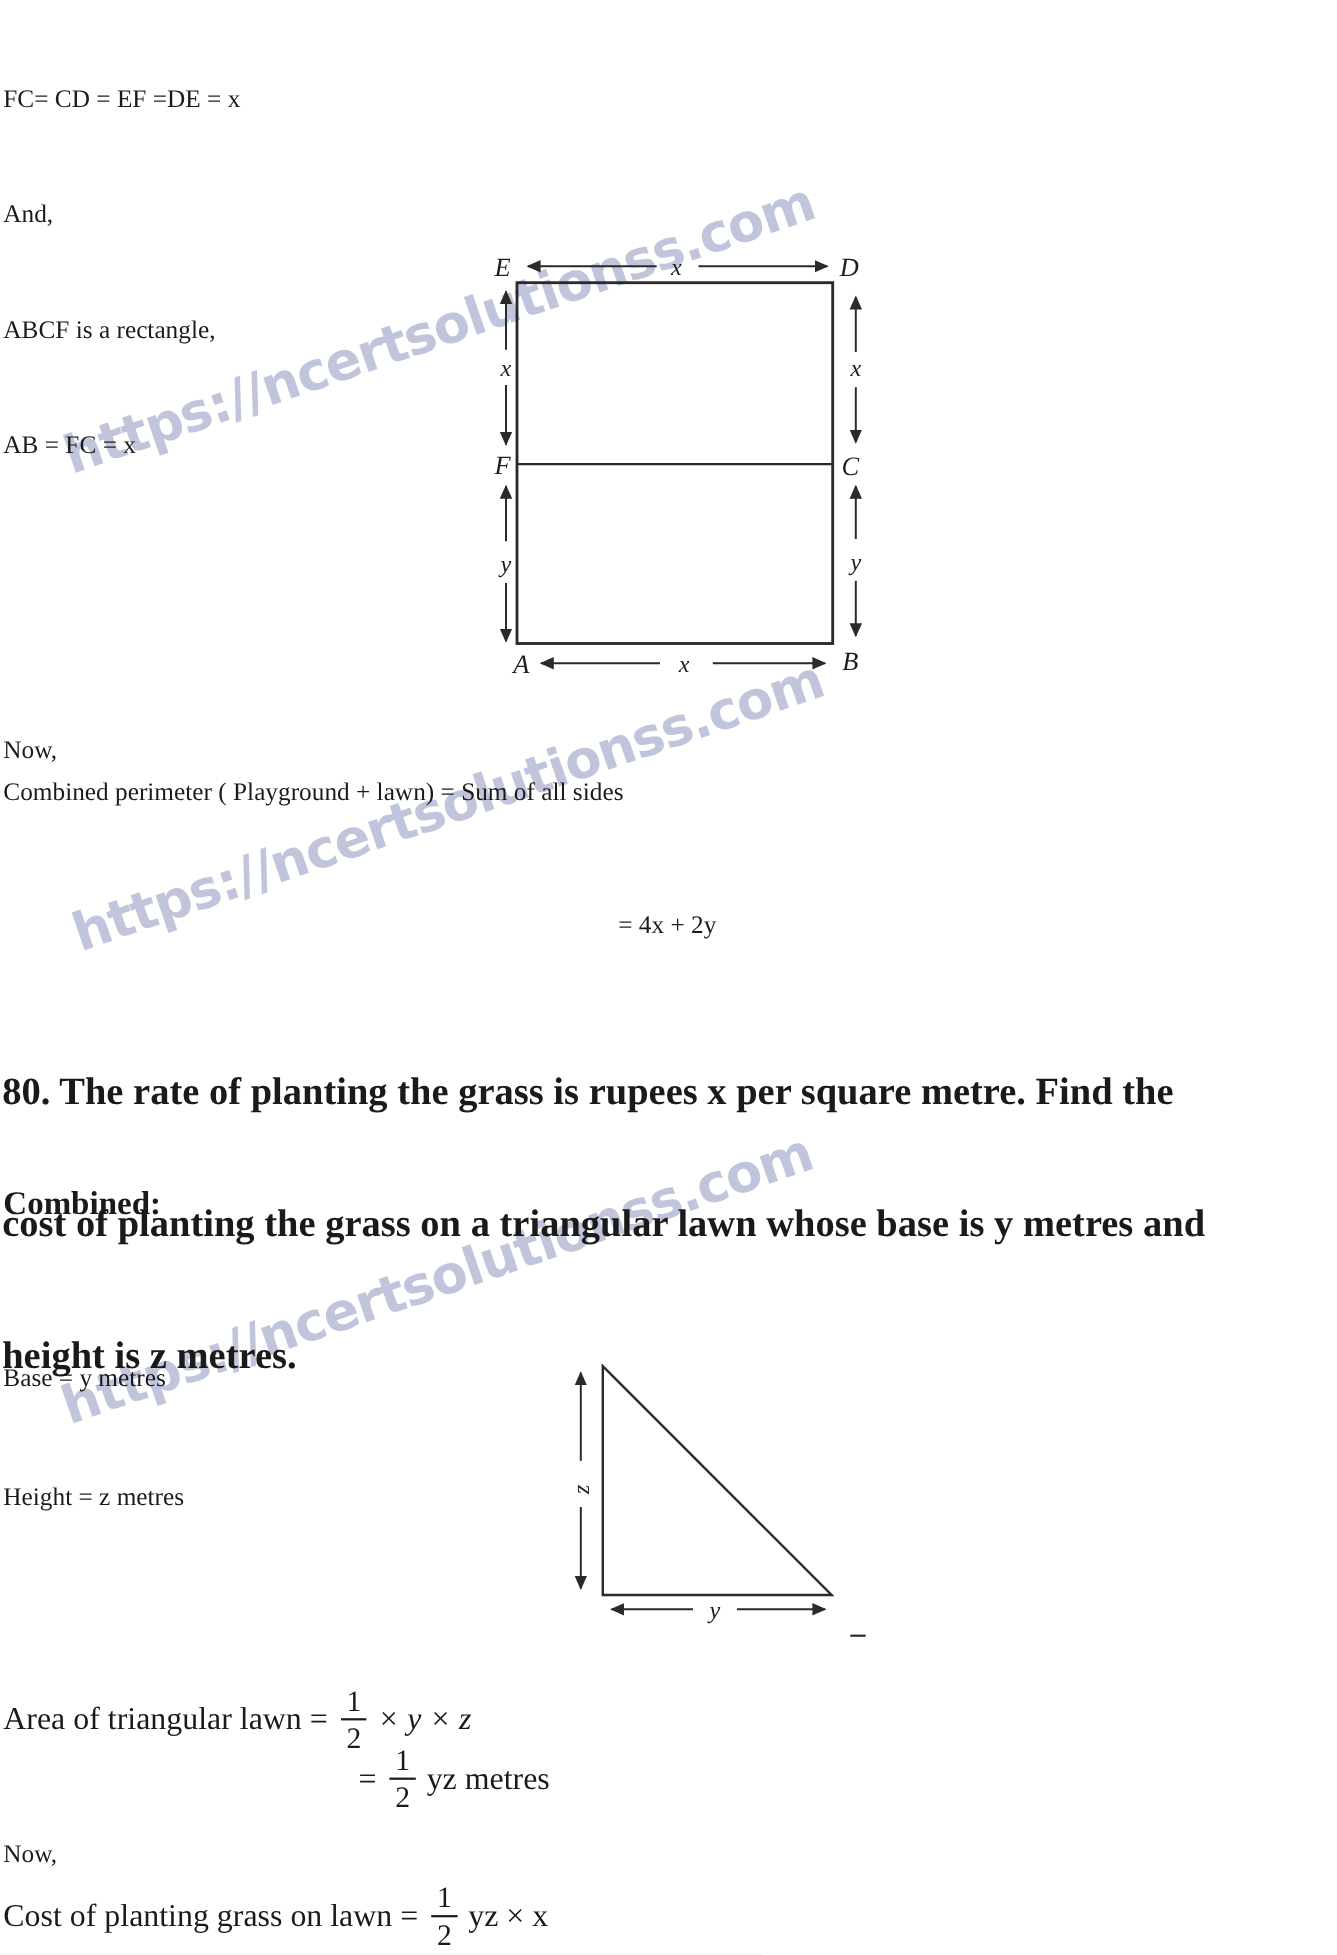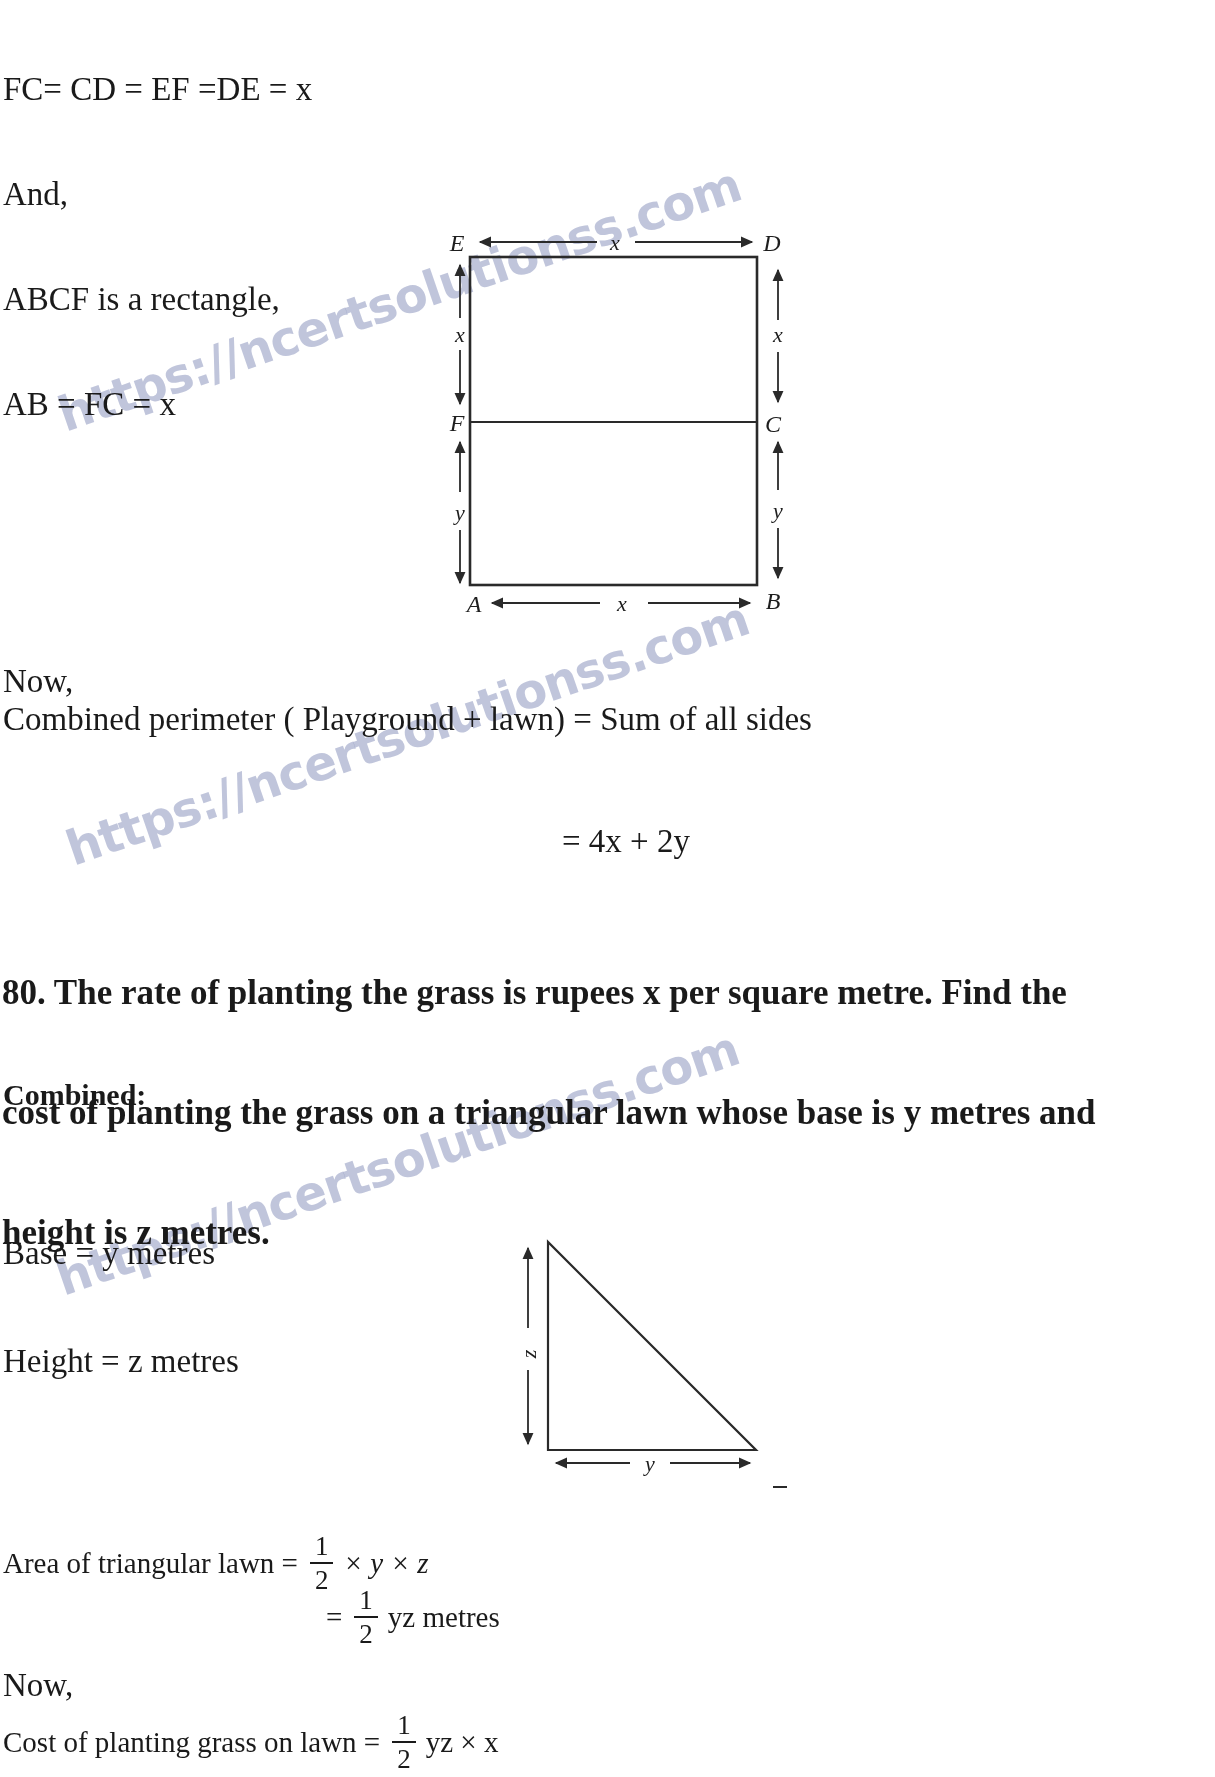--- a/index.html
+++ b/index.html
@@ -12,21 +12,21 @@
     position:absolute; z-index:0;
     font-family:"DejaVu Sans", sans-serif; font-weight:700;
     font-size:48px; letter-spacing:-1px;
     color:rgba(141,150,190,0.55);
     transform:rotate(-19deg); transform-origin:left center;
     white-space:nowrap; pointer-events:none;
   }
   .wm1 { left:60px; top:388px; }
   .wm2 { left:68px; top:822px; }
   .wm3 { left:58px; top:1252px; }
-  .t { position:absolute; z-index:1; font-size:33px; line-height:35px; white-space:pre; }
+  .t { position:absolute; z-index:1; font-size:23px; line-height:35px; white-space:pre; }
   .intro  { left:3px; top:2px; }
   .now1   { left:3px; top:664px; }
   .comb   { left:3px; top:702px;text-align:center; }
   .eqs    { left:562px; top:746px; line-height:38px; }
   .question { left:2px; top:893px; font-weight:700; font-size:35px; line-height:40px; }
   .solhead  { left:3px; top:1080px; font-weight:700; font-size:30px; line-height:30px; }
   .givens   { left:3px; top:1163px; line-height:36px; }
   .now2     { left:3px; top:1668px; }
   .fig { position:absolute; z-index:1; }
   .rect-fig { left:400px; top:190px; }

